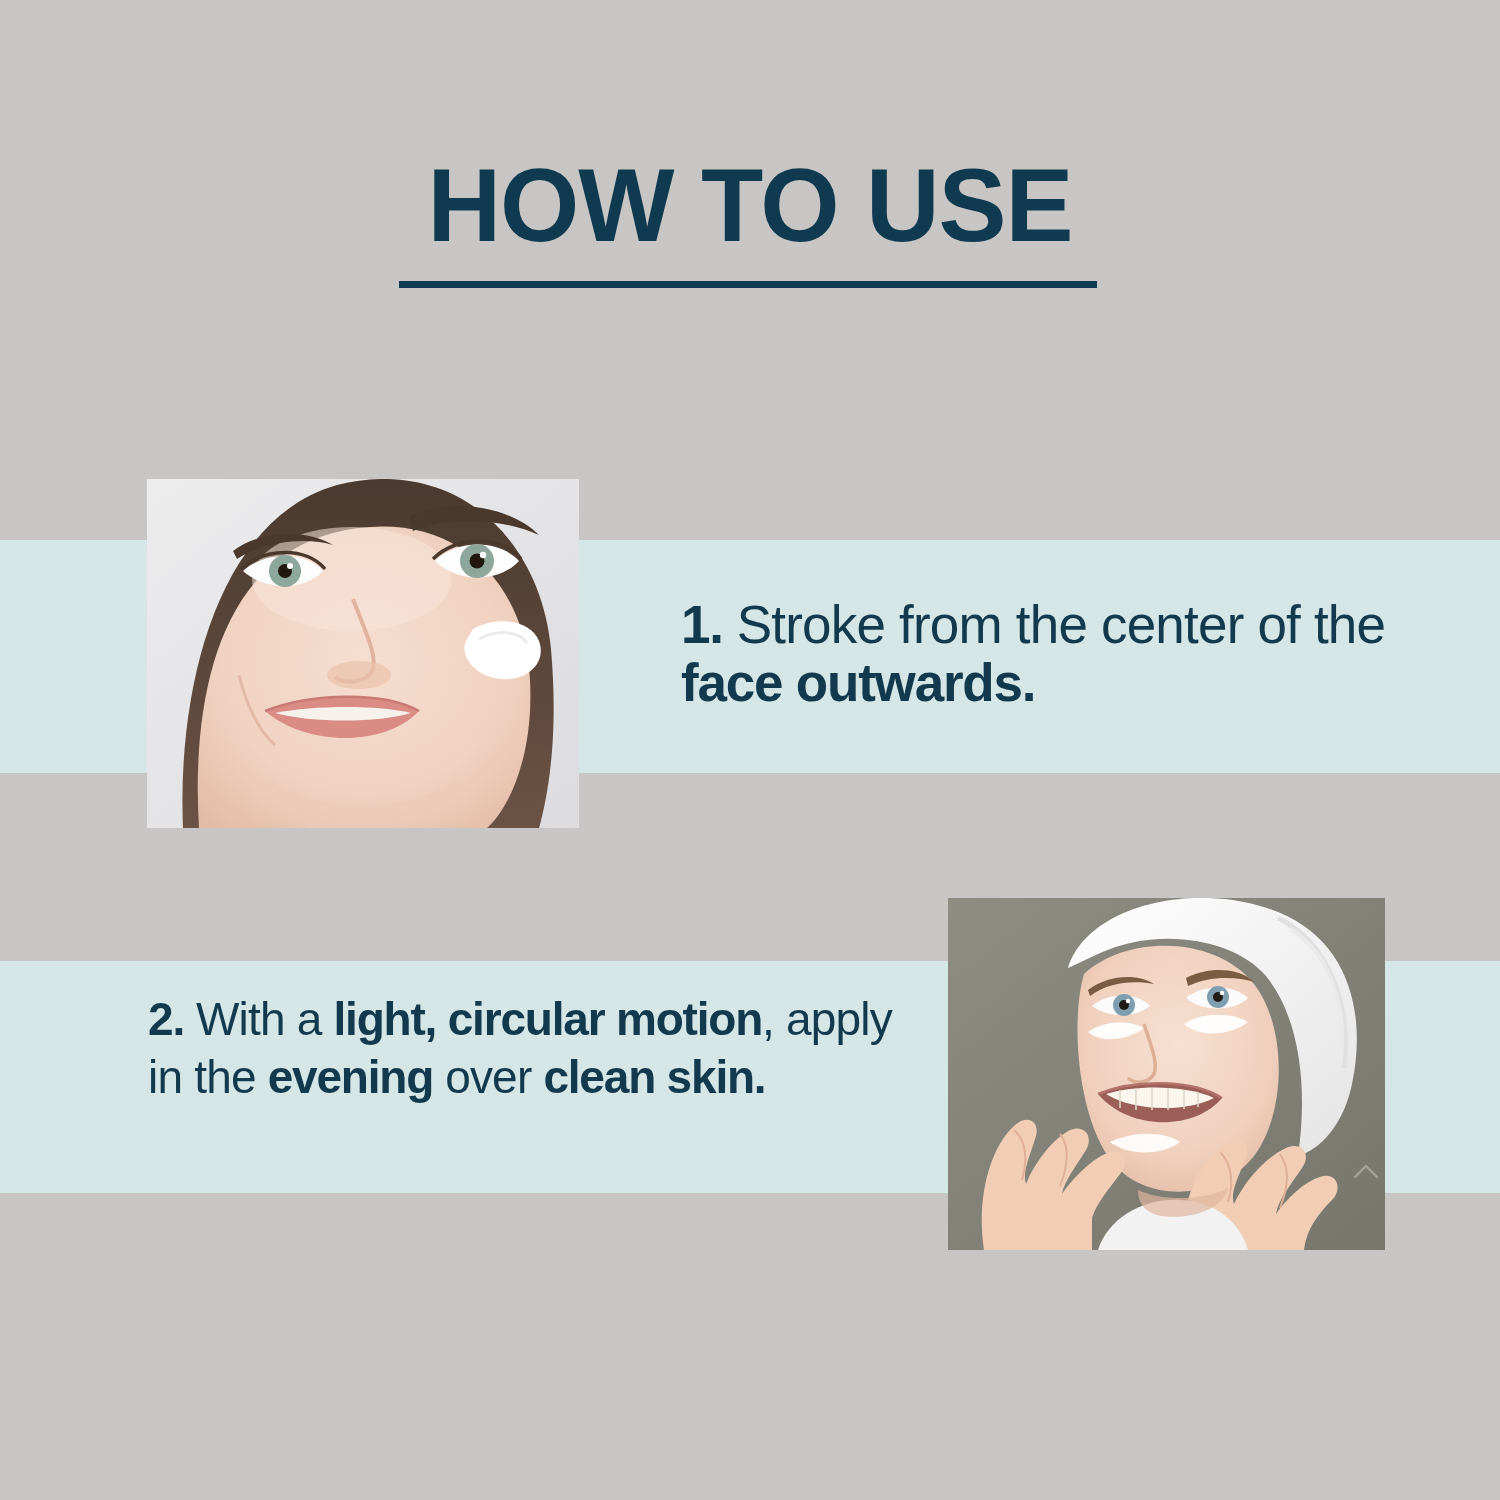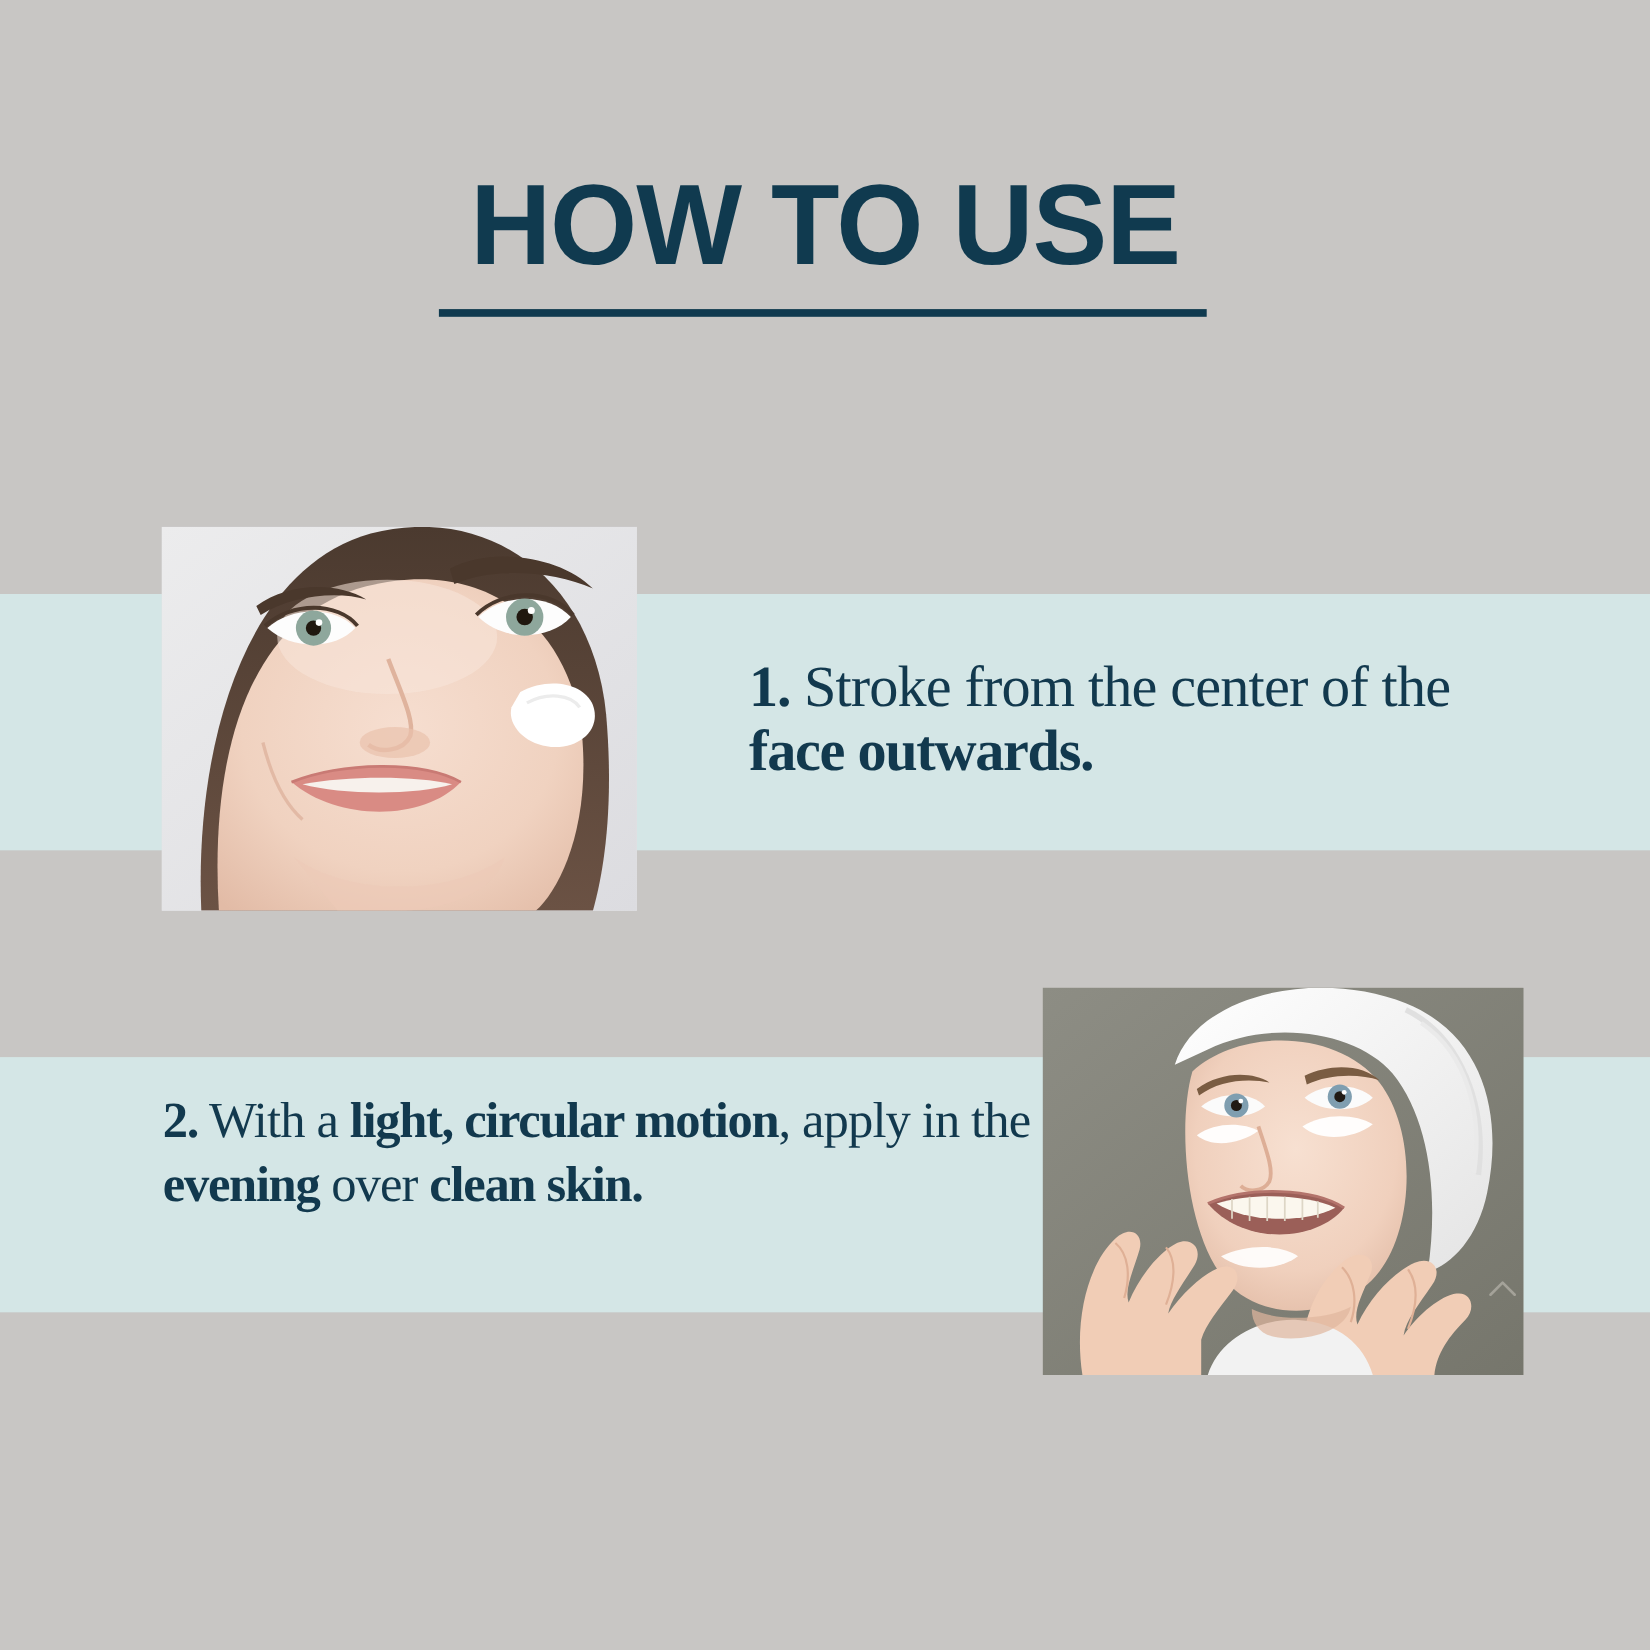--- a/index.html
+++ b/index.html
@@ -76,21 +76,21 @@
     height: 352px;
     background: #8a8a80;
   }
   .photo svg { display: block; width: 100%; height: 100%; }
 
   
   .steps-layer { position: absolute; inset: 0; }
   .step-text {
     position: absolute;
     color: #12394e;
-    font-family: Liberation Serif, serif;
+    font-family: Liberation Sans, sans-serif;
     font-weight: normal;
     letter-spacing: -0.8px;
   }
   .step-1 {
     left: 681px;
     top: 596px;
     width: 730px;
     font-size: 53px;
     line-height: 58px;
   }

